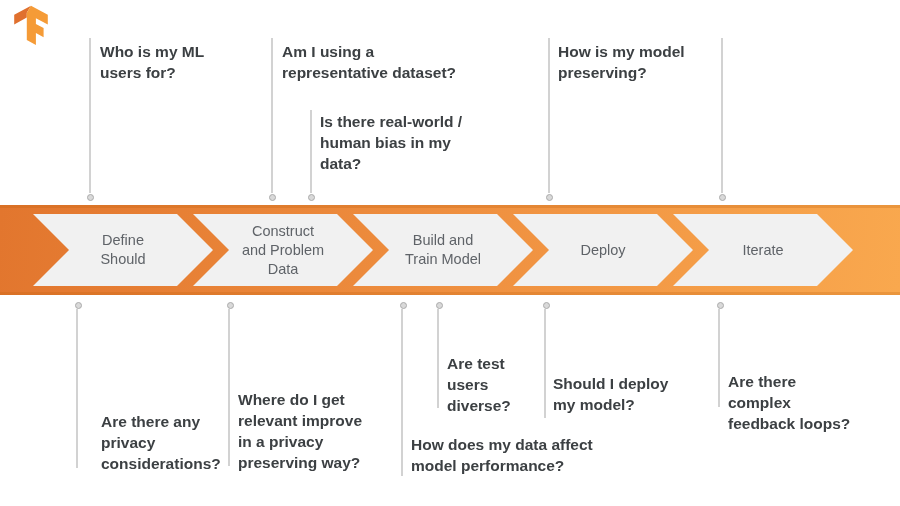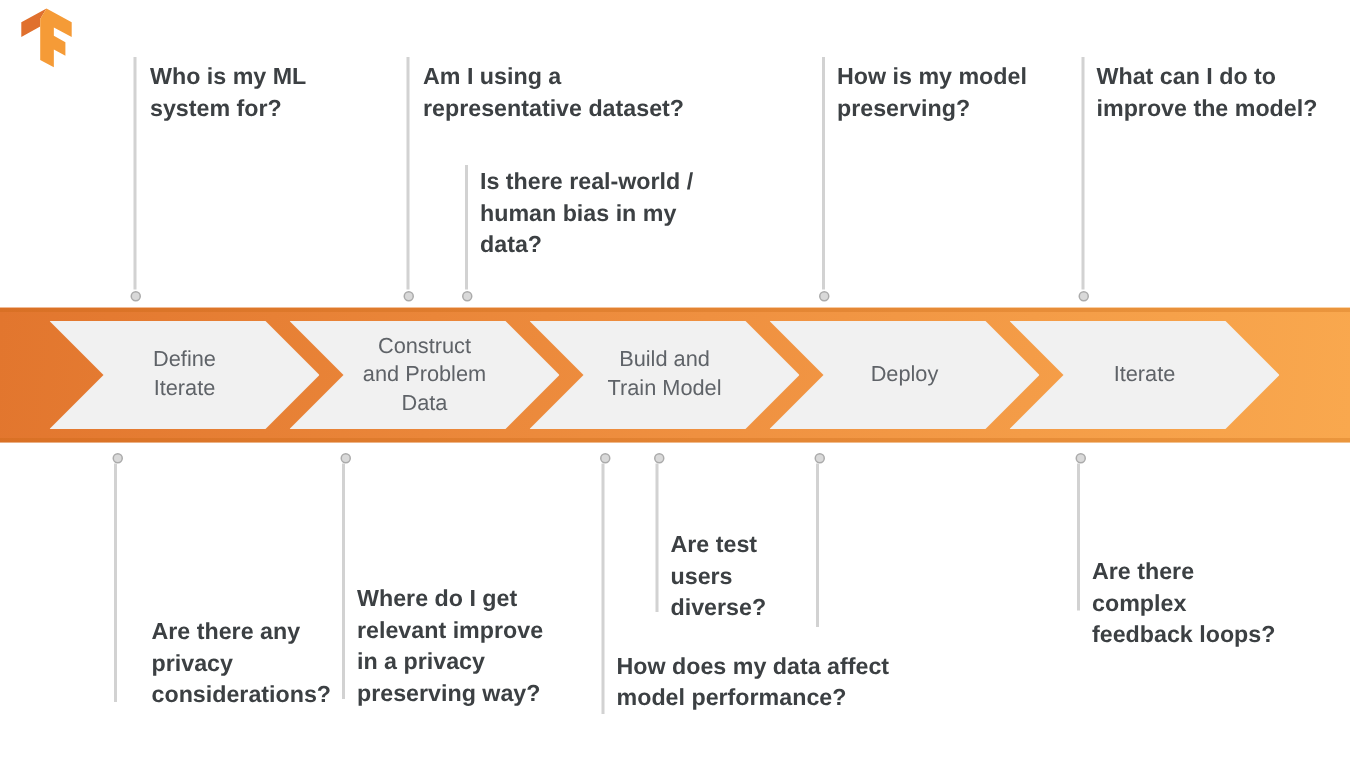--- a/index.html
+++ b/index.html
@@ -51,34 +51,32 @@
   <div class="vline" style="left:271px;top:38px;height:155px"></div>
   <div class="dot" style="left:269px;top:194px"></div>
   <div class="vline" style="left:310px;top:110px;height:83px"></div>
   <div class="dot" style="left:308px;top:194px"></div>
   <div class="vline" style="left:548px;top:38px;height:155px"></div>
   <div class="dot" style="left:546px;top:194px"></div>
   <div class="vline" style="left:721px;top:38px;height:155px"></div>
   <div class="dot" style="left:719px;top:194px"></div>
 
   <div class="q" style="left:100px;top:41px;width:150px">Who is my ML
-system for?</div>
+users for?</div>
   <div class="q" style="left:320px;top:111px;width:180px">Is there real-world /
 human bias in my
 data?</div>
   <div class="q" style="left:282px;top:41px;width:220px">Am I using a
 representative dataset?</div>
   <div class="q" style="left:558px;top:41px;width:160px">How is my model
 preserving?</div>
-  <div class="q" style="left:731px;top:41px;width:170px">What can I do to
-improve the model?</div>
 
   <div class="banner">
     <div class="chev" style="left:33px">Define
-Iterate</div>
+Should</div>
     <div class="chev" style="left:193px">Construct
 and Problem
 Data</div>
     <div class="chev" style="left:513px">Deploy</div>
     <div class="chev" style="left:353px">Build and
 Train Model</div>
     <div class="chev" style="left:673px">Iterate</div>
   </div>
 
   <div class="dot" style="left:75px;top:302px"></div>
@@ -99,17 +97,19 @@
 considerations?</div>
   <div class="q" style="left:238px;top:389px;width:170px">Where do I get
 relevant improve
 in a privacy
 preserving way?</div>
   <div class="q" style="left:411px;top:434px;width:230px">How does my data affect
 model performance?</div>
   <div class="q" style="left:447px;top:353px;width:100px">Are test
 users
 diverse?</div>
+  <div class="q" style="left:553px;top:373px;width:150px">Should I deploy
+my model?</div>
   <div class="q" style="left:728px;top:371px;width:170px">Are there
 complex
 feedback loops?</div>
 
 </div>
 
 </body></html>

